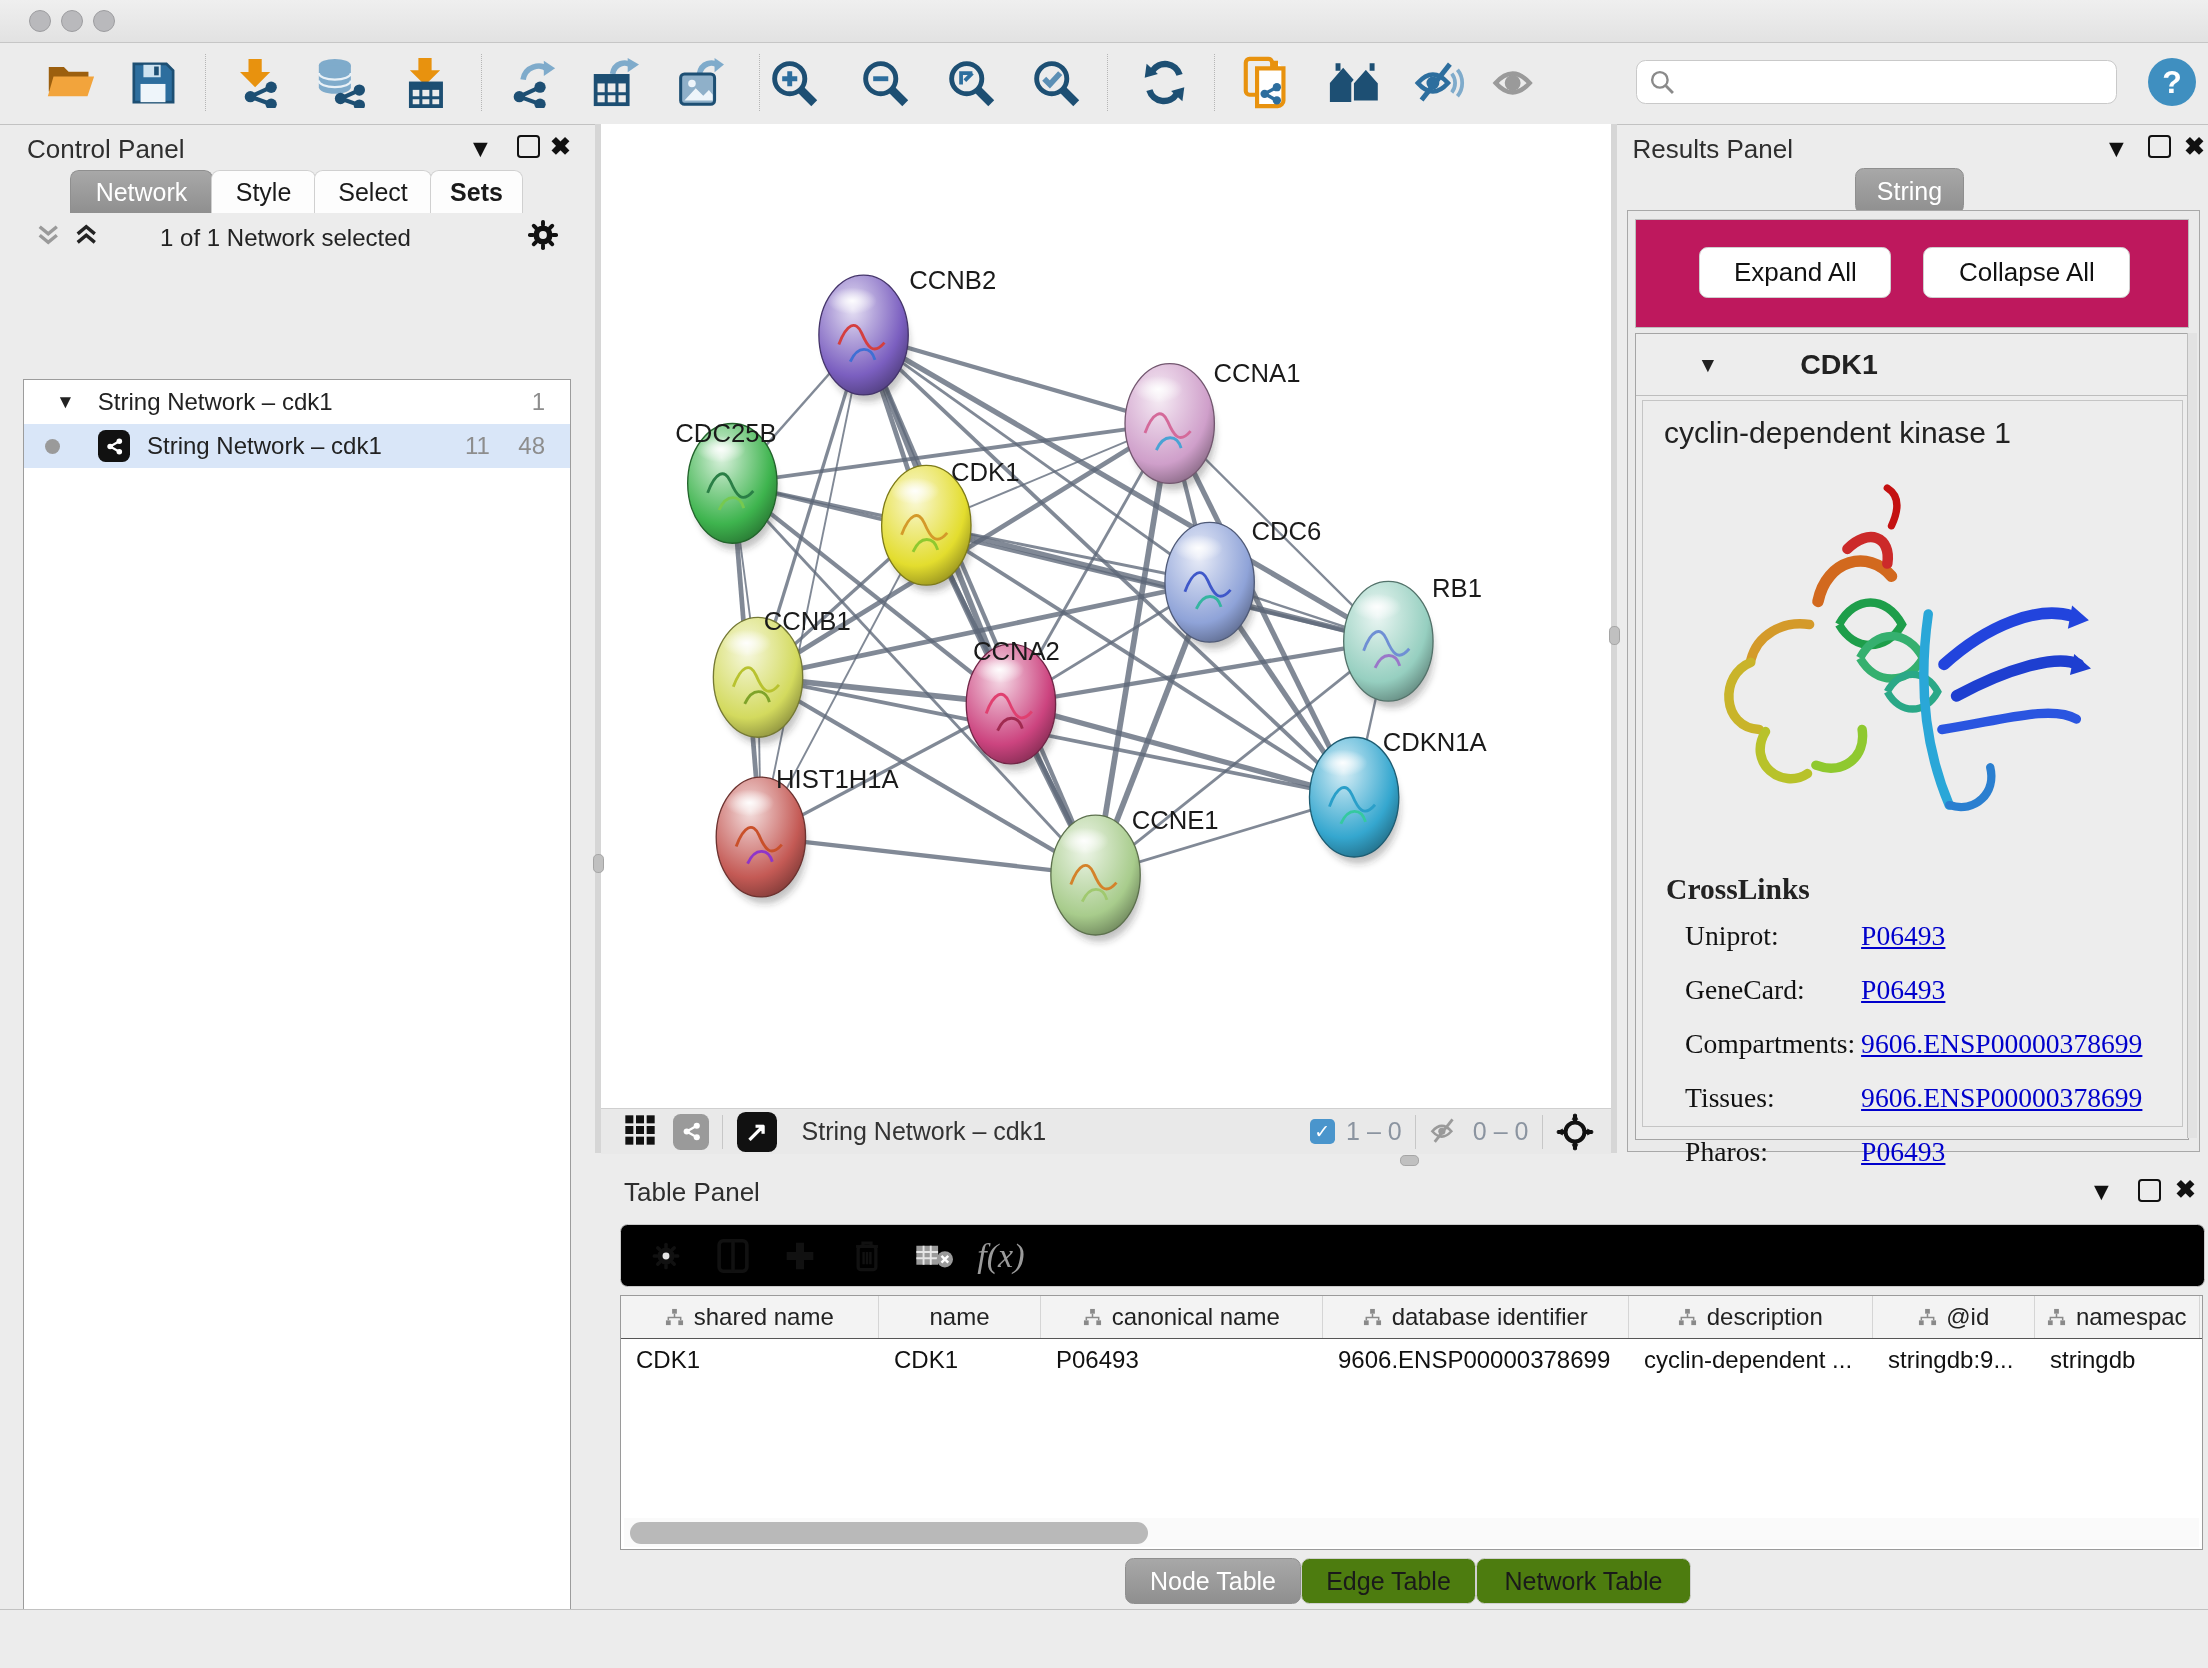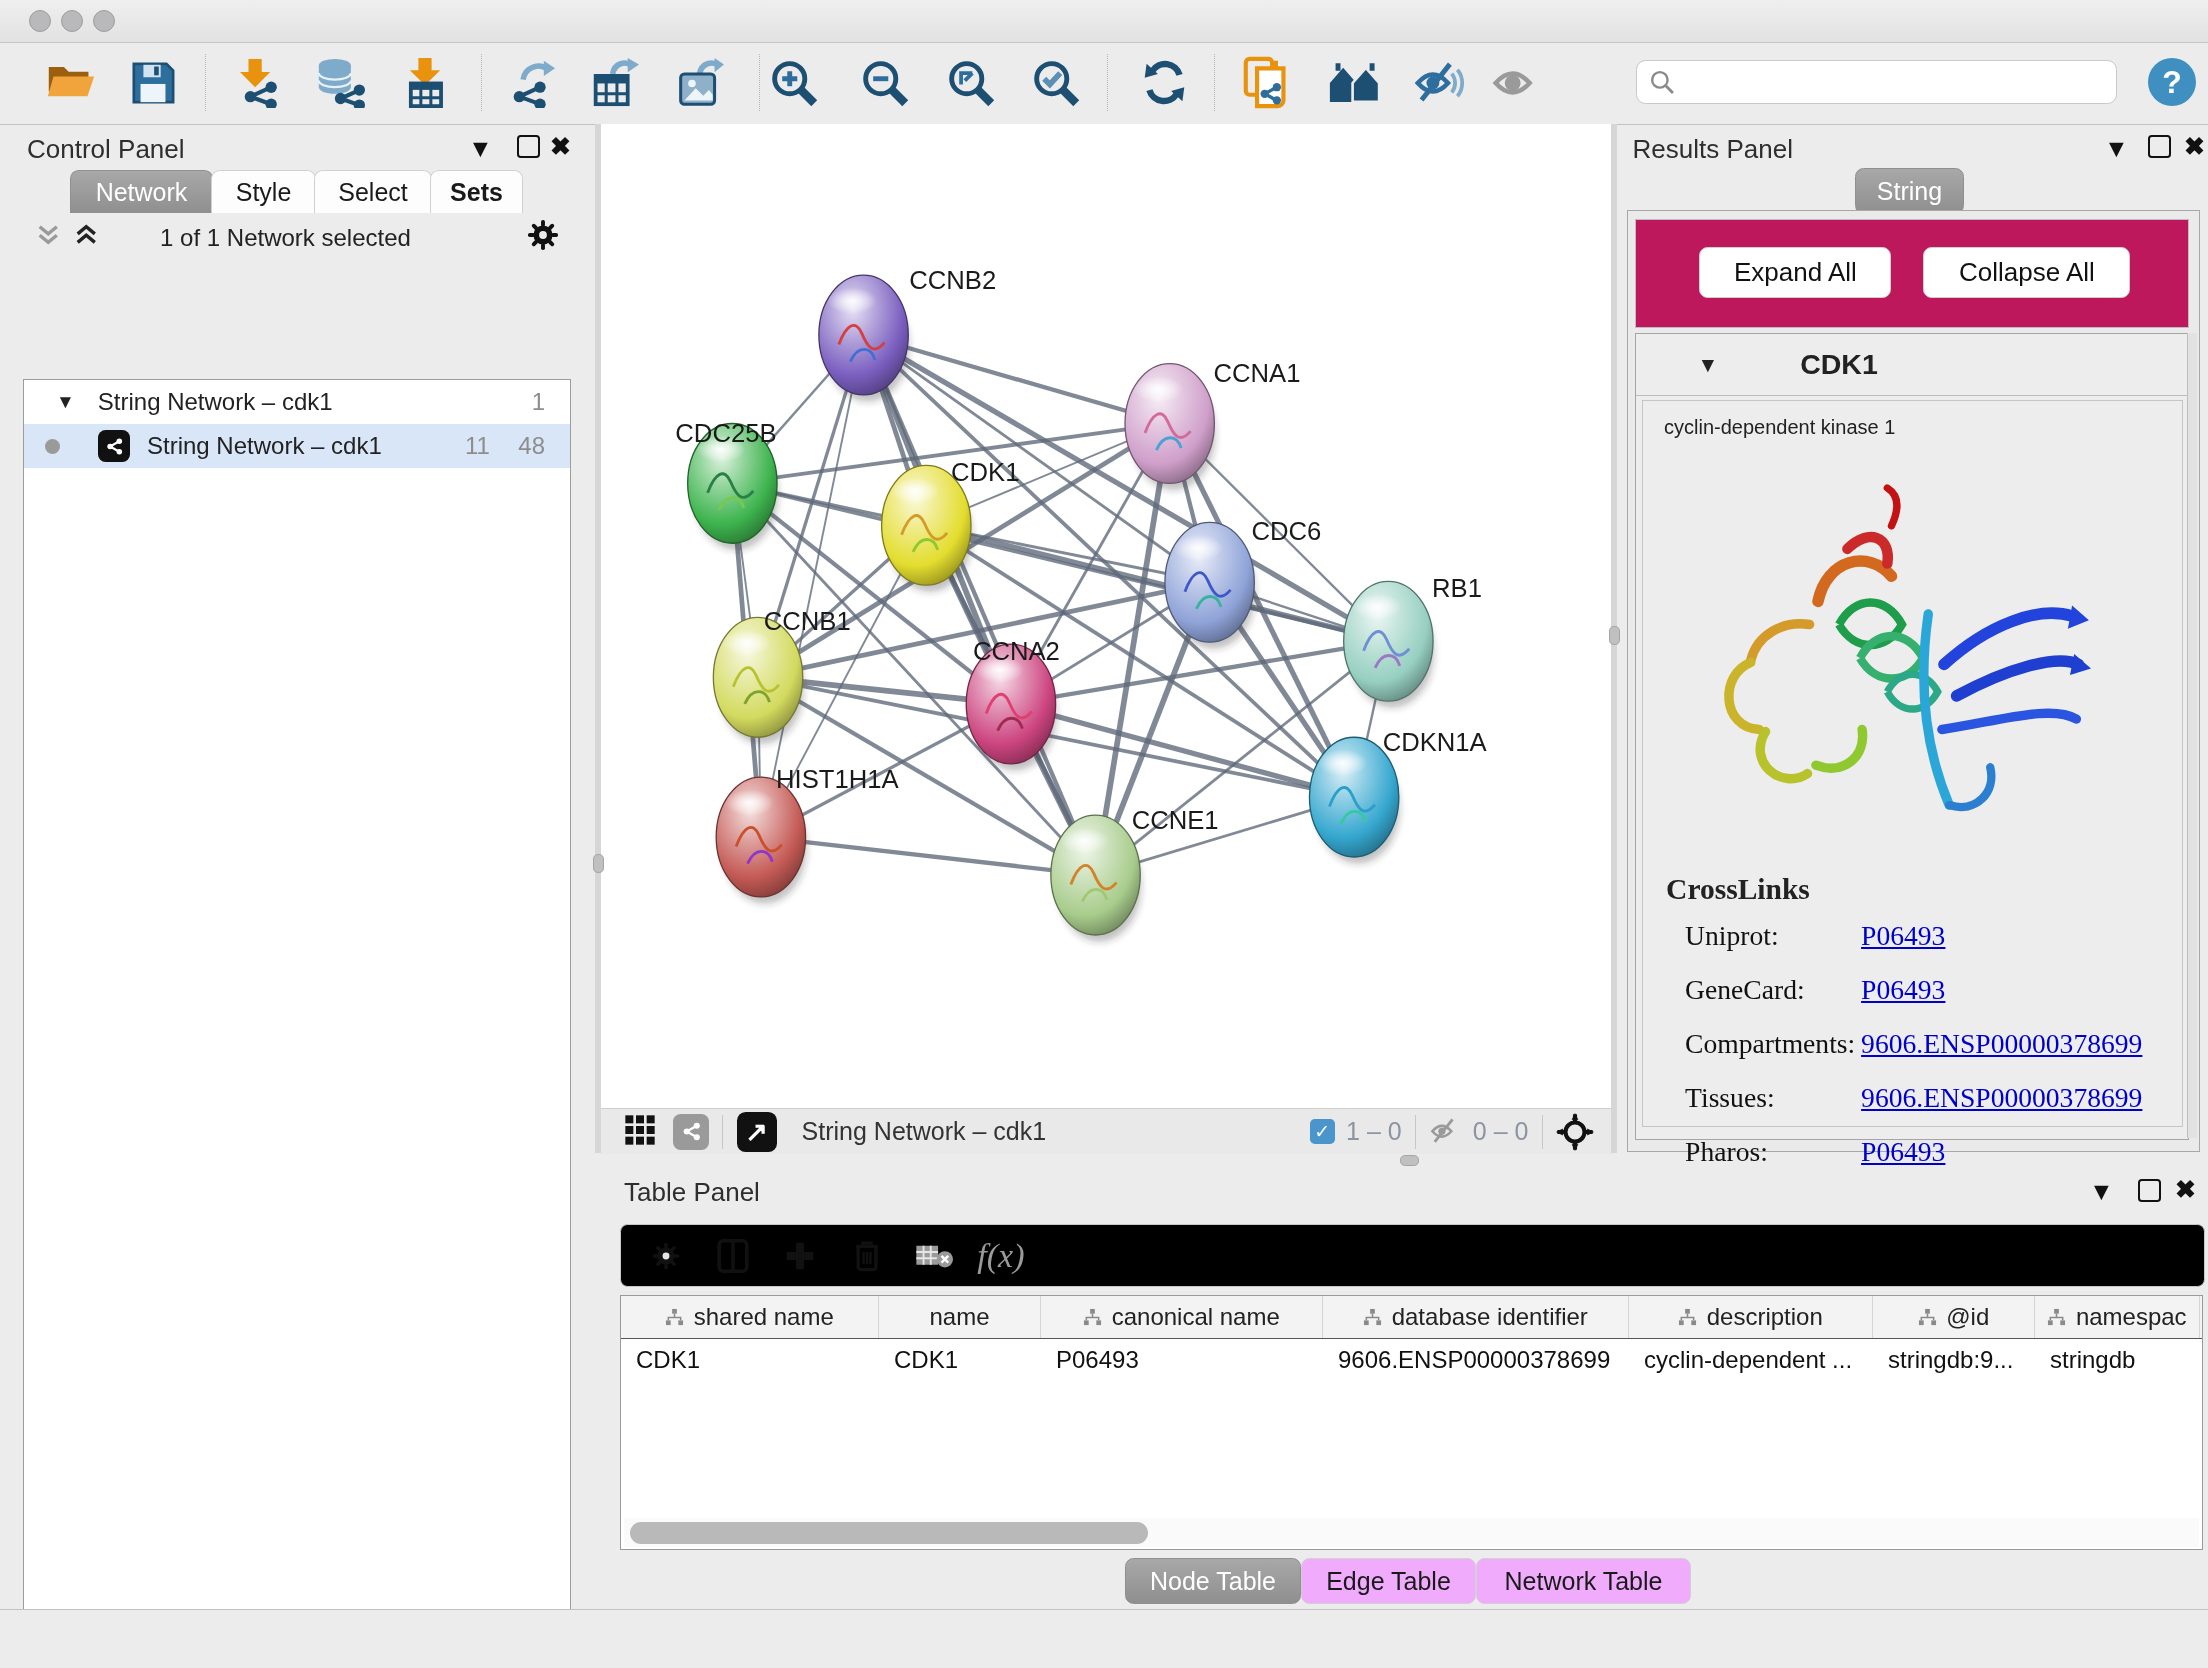--- a/index.html
+++ b/index.html
@@ -21,21 +21,21 @@
                    font-family:"Liberation Sans",sans-serif;}
   .helpbtn{left:2148px;top:15px;width:48px;height:48px;border-radius:50%;background:#3f8fc0;color:#fff;
            font-size:32px;font-weight:bold;display:flex;align-items:center;justify-content:center;}
   
   .paneltitle{font-size:26px;color:#2e2e2e;}
   .panelctl{font-size:25px;color:#111;}
   .sqbtn{width:19px;height:19px;border:2.9px solid #111;border-radius:3.8px;display:inline-block;}
   .tab{height:42px;border-radius:8.6px 8.6px 0 0;background:#fdfdfd;border:1px solid #d0d0d0;border-bottom:none;
        display:flex;align-items:center;justify-content:center;font-size:25px;color:#1a1a1a;}
   .tab.sel{background:linear-gradient(#a8a8a8,#8f8f8f);color:#fff;border-color:#8f8f8f;}
-  .btntab{height:44px;border-radius:8.6px;background:#f0abfc;border:1px solid #d0d0d0;
+  .btntab{height:44px;border-radius:8.6px;background:#4d7c0f;border:1px solid #d0d0d0;
        display:flex;align-items:center;justify-content:center;font-size:25px;color:#1a1a1a;}
   .btntab.sel{background:linear-gradient(#a8a8a8,#8f8f8f);color:#fff;border-color:#8f8f8f;}
   
   .ctlbox{left:23px;top:255px;width:546px;height:1326px;background:#fff;border:1.9px solid #9c9c9c;}
   .treerow{height:44px;display:flex;align-items:center;font-size:24px;}
   .treerow .cnt{color:#8d8d8d;}
   .netrow{background:#d9e6f8;}
   .shareblk{width:32px;height:32px;border-radius:7.6px;background:#111;display:flex;align-items:center;justify-content:center;}
   
   .netcanvas{left:601px;top:124px;width:1010px;height:984px;background:#fff;}
@@ -589,21 +589,21 @@
           <span>Collapse All</span>
         </div>
     </div>
 
     <div class="abs" style="left:7.6px;top:122px;width:552px;height:805px;border:1px solid #a5a5a5;background:#ededed;">
       <div style="height:61px;display:flex;align-items:center;border-bottom:1px solid #bdbdbd;">
         <span style="margin-left:61px;font-size:21px;">▼</span>
         <span style="margin-left:82px;font-size:28.5px;font-weight:bold;">CDK1</span>
       </div>
       <div style="border:1px solid #c5c5c5;margin:3.8px 5.7px;height:725px;position:relative;">
-        <div style="font-size:20px;margin:15px 0 0 21px;">cyclin-dependent kinase 1</div>
+        <div style="font-size:30px;margin:15px 0 0 21px;">cyclin-dependent kinase 1</div>
 
         <svg width="399" height="380" viewBox="0 0 380 360" style="position:absolute;left:49px;top:65px;">
           <path d="M120 128 C128 88 168 78 190 104" stroke="#d2691e" stroke-width="11" fill="none" stroke-linecap="round"></path>
           <path d="M148 78 C168 58 190 66 186 92" stroke="#cc2a2a" stroke-width="10" fill="none" stroke-linecap="round"></path>
           <path d="M190 56 q12 -26 -4 -36" stroke="#c41111" stroke-width="7" fill="none" stroke-linecap="round"></path>
           <path d="M112 150 c-26 -4 -50 10 -56 34" stroke="#d49a2a" stroke-width="9" fill="none" stroke-linecap="round"></path>
           <path d="M56 186 c-30 12 -28 62 8 64" stroke="#c9b42a" stroke-width="9" fill="none" stroke-linecap="round"></path>
           <path d="M70 252 c-18 30 16 56 40 40" stroke="#b8c22a" stroke-width="9" fill="none" stroke-linecap="round"></path>
           <path d="M118 284 c26 10 48 -8 44 -34" stroke="#8fc92f" stroke-width="9" fill="none" stroke-linecap="round"></path>
           <path d="M140 150 c15 -28 45 -28 60 0 c-15 26 -45 26 -60 0" stroke="#1e9e4a" stroke-width="8" fill="none"></path>

